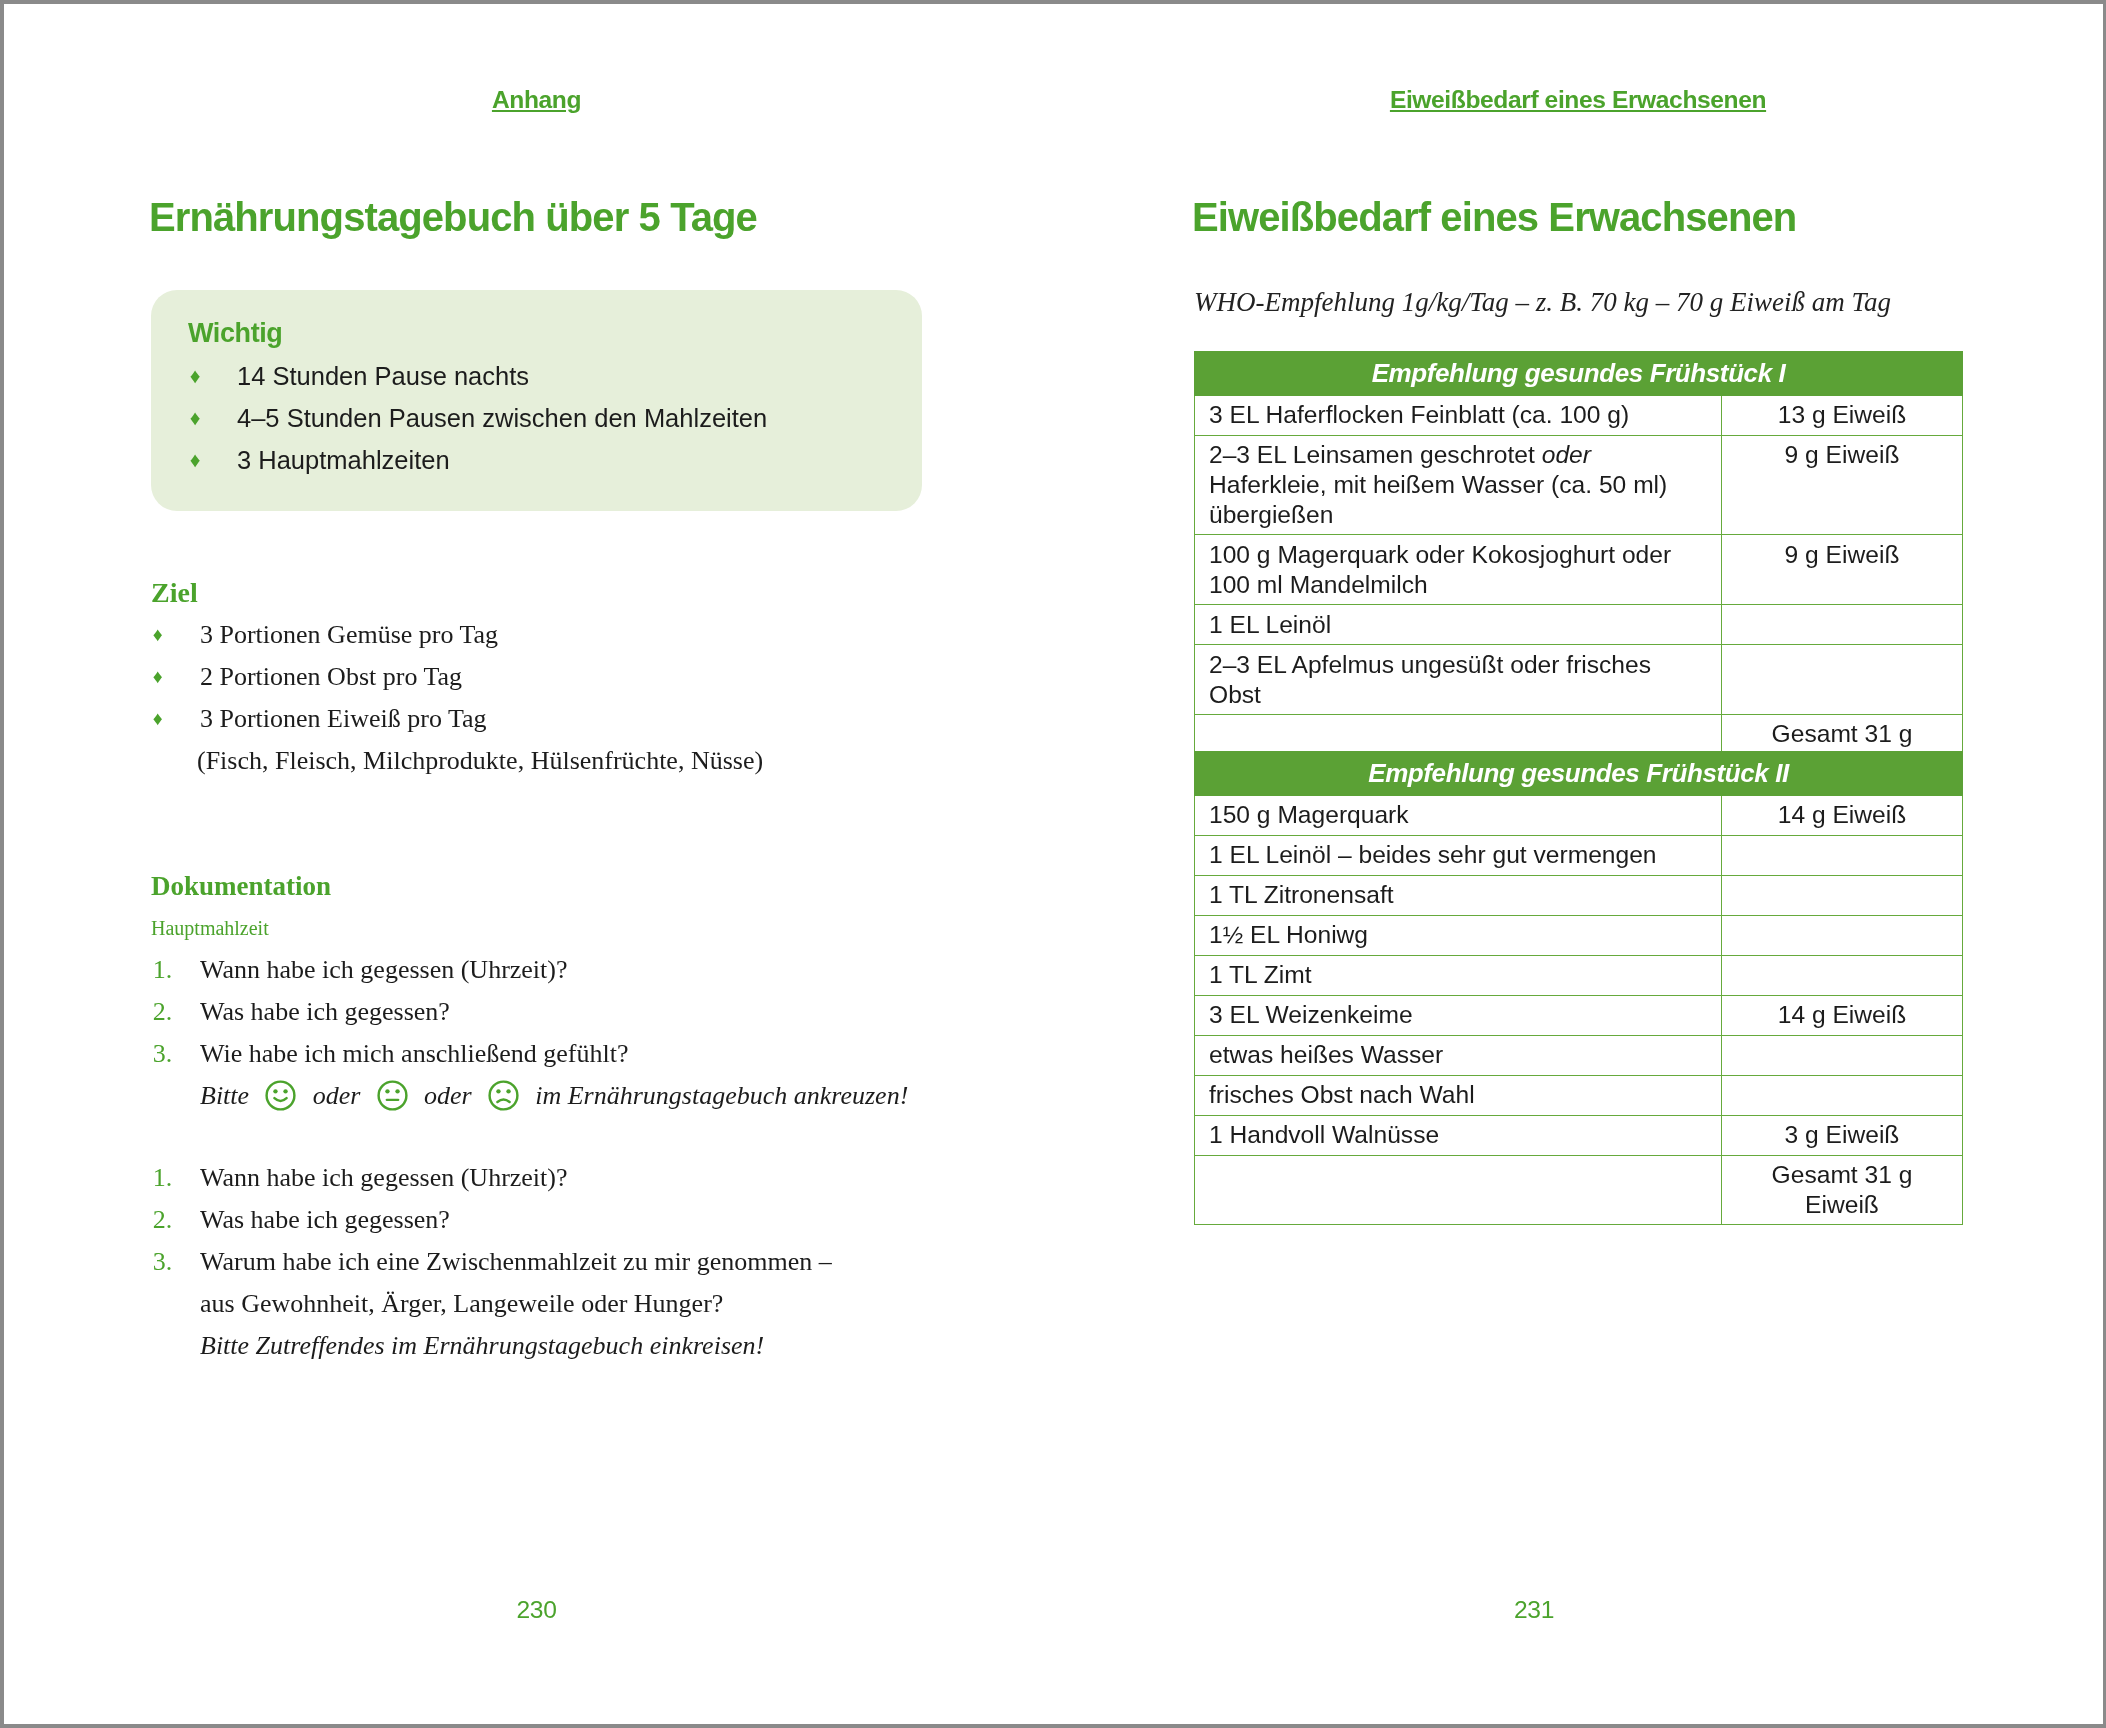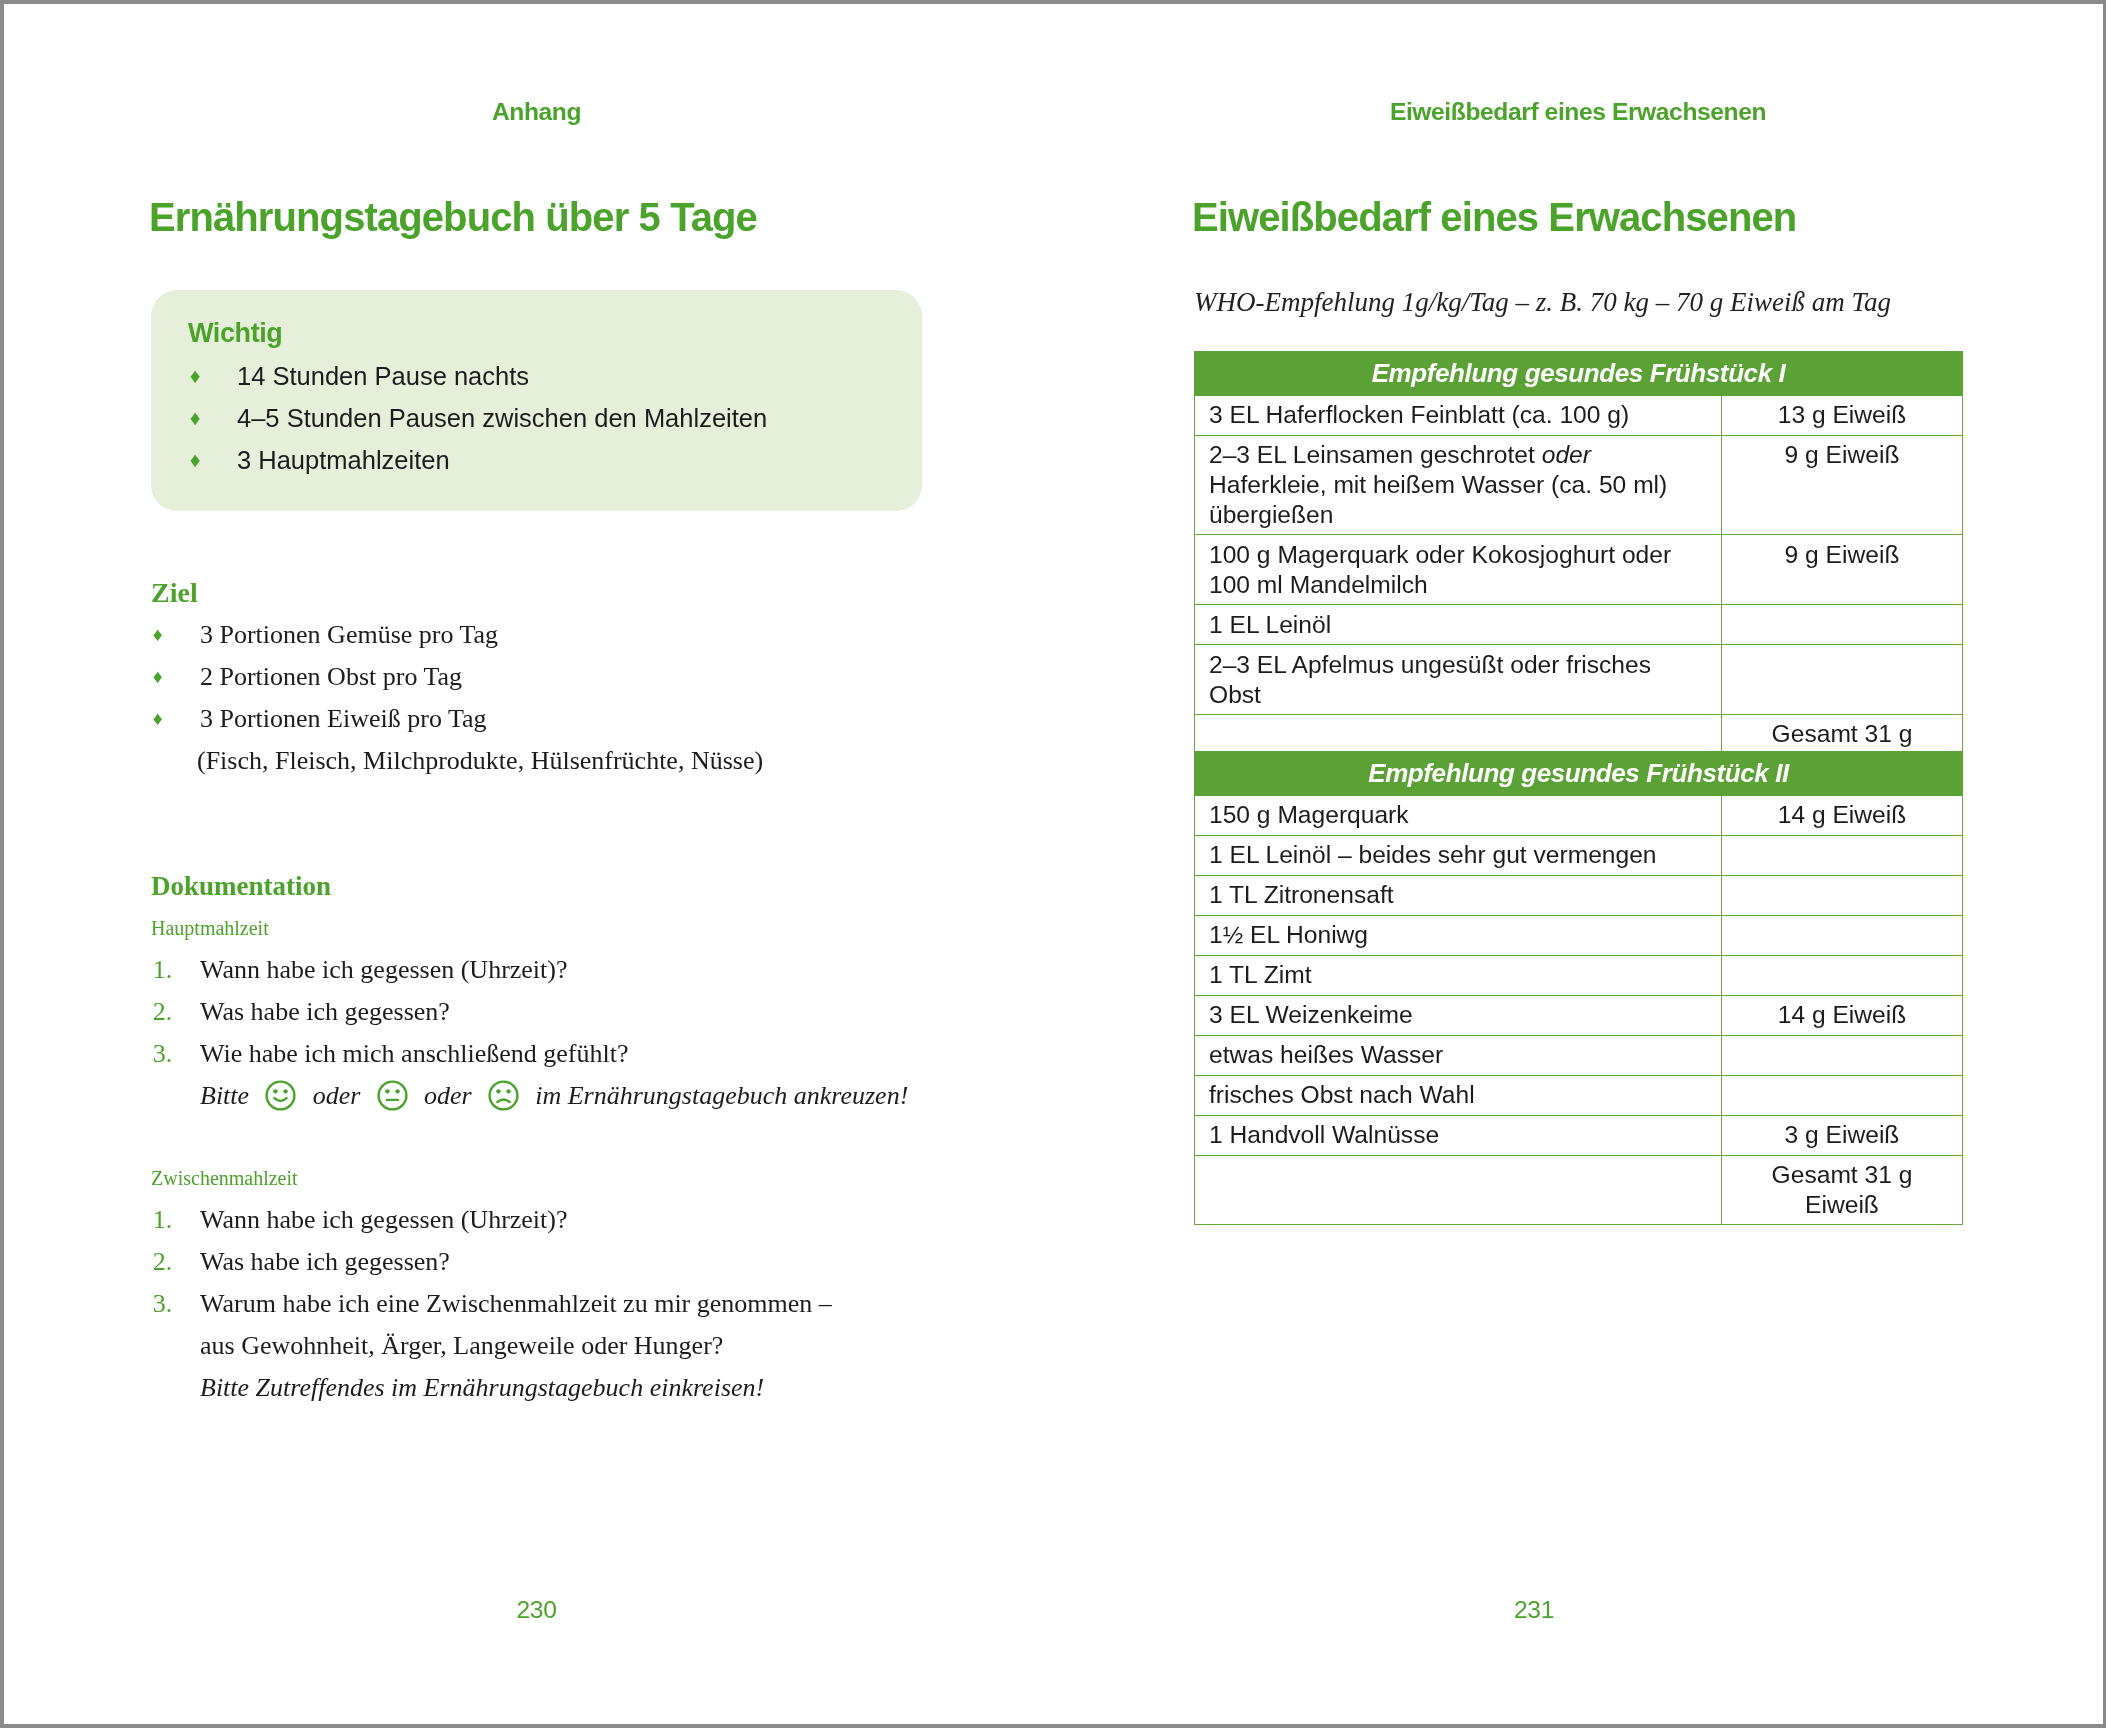--- a/index.html
+++ b/index.html
@@ -12,22 +12,22 @@
     font-family:"Liberation Sans",sans-serif;
     color:#1c1c1c;
   }
   #frame{
     position:absolute; inset:0;
     border:4.4px solid #8a8a8a;
     box-sizing:border-box;
     pointer-events:none;
   }
   .running-head{
-    position:absolute; top:98px; text-align:center;
-    font-weight:bold; font-size:24.6px; letter-spacing:-0.4px; color:#4ba32c;
+    position:absolute; top:86px; text-align:center;
+    font-weight:bold; font-size:24.6px; letter-spacing:-0.4px; color:#4ba32c;text-decoration:underline;
   }
   .page-title{
     position:absolute; top:195px;
     font-weight:bold; font-size:40px; letter-spacing:-0.9px; color:#4ba32c;
     white-space:nowrap;
   }
   .page-number{
     position:absolute; top:1596px; text-align:center;
     font-size:24.6px; letter-spacing:-0.4px; color:#4ba32c;
   }
@@ -197,21 +197,20 @@
         <circle cx="19" cy="19" r="16" fill="none" stroke="#4ba32c" stroke-width="2.8"></circle>
         <circle cx="13.2" cy="14.2" r="2.5" fill="#4ba32c"></circle>
         <circle cx="24.8" cy="14.2" r="2.5" fill="#4ba32c"></circle>
         <path d="M12 26.5 Q19 20.5 26 26.5" fill="none" stroke="#4ba32c" stroke-width="2.8" stroke-linecap="round"></path>
       </svg>
       <span class="note-word">im Ernährungstagebuch ankreuzen!</span>
     </div>
   </div>
 
   <div class="block" id="zwischen-block">
-    <div class="serif-heading">Zwischenmahlzeit</div>
     <div class="n-item">
       <span class="num">1.</span>
       <span>Wann habe ich gegessen (Uhrzeit)?</span>
     </div>
     <div class="n-item">
       <span class="num">2.</span>
       <span>Was habe ich gegessen?</span>
     </div>
     <div class="n-item">
       <span class="num">3.</span>

